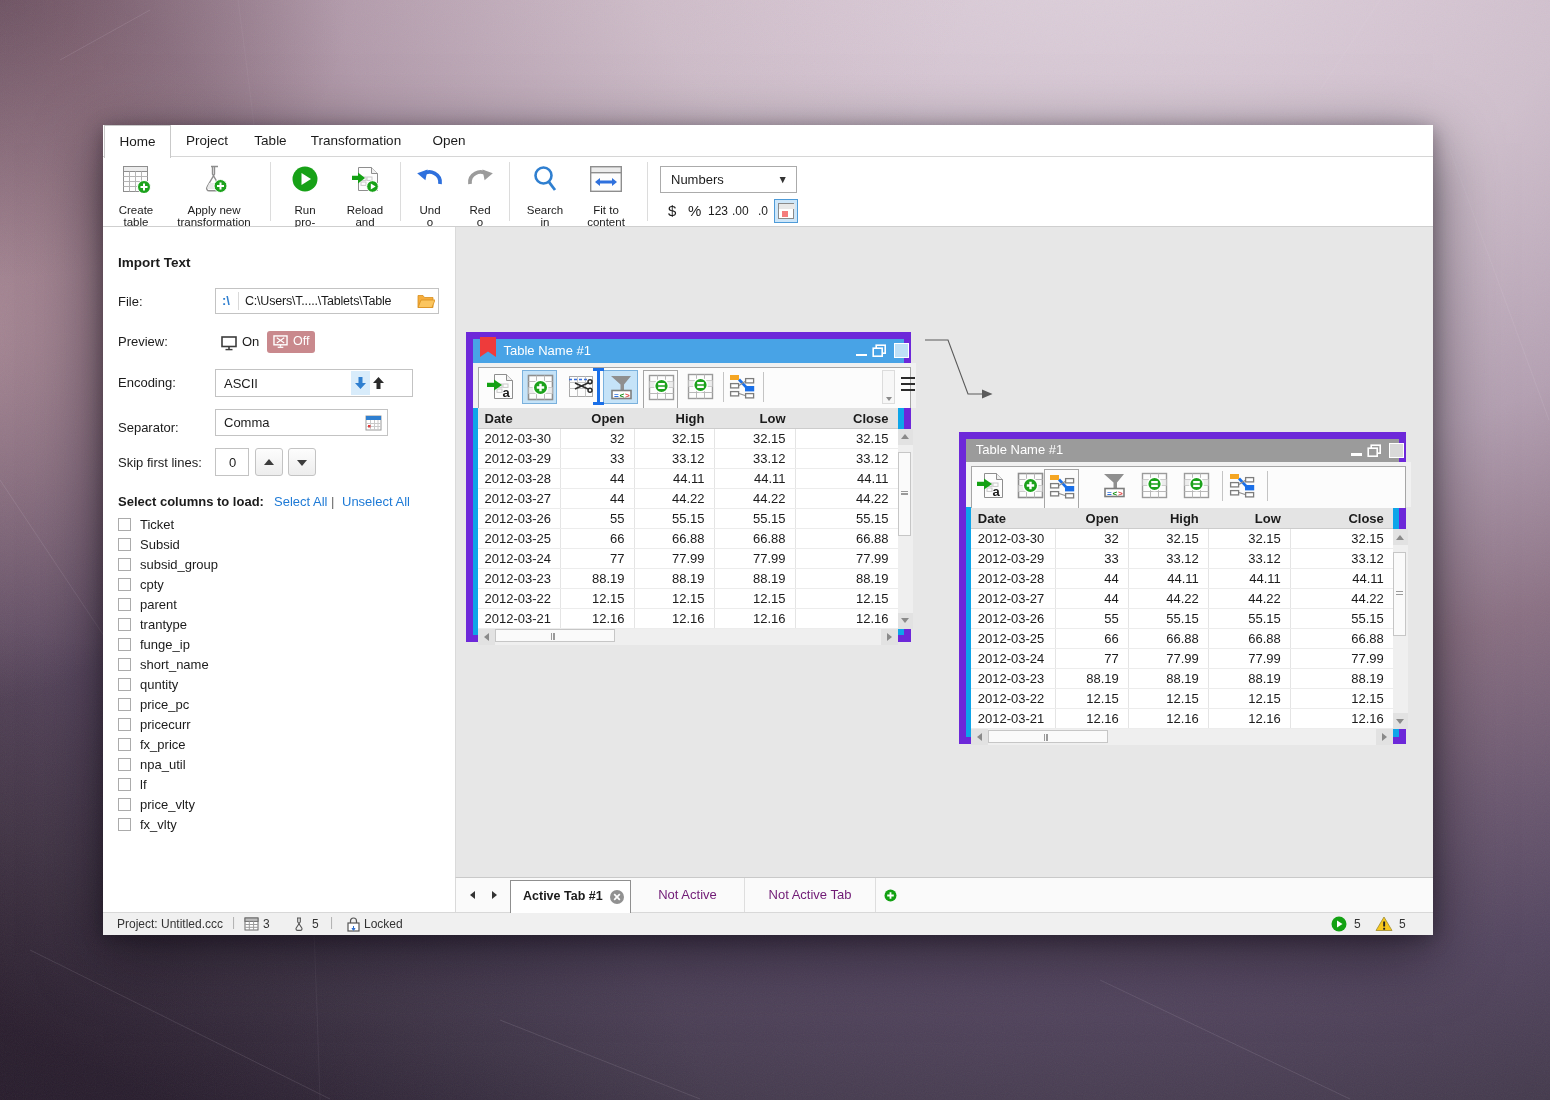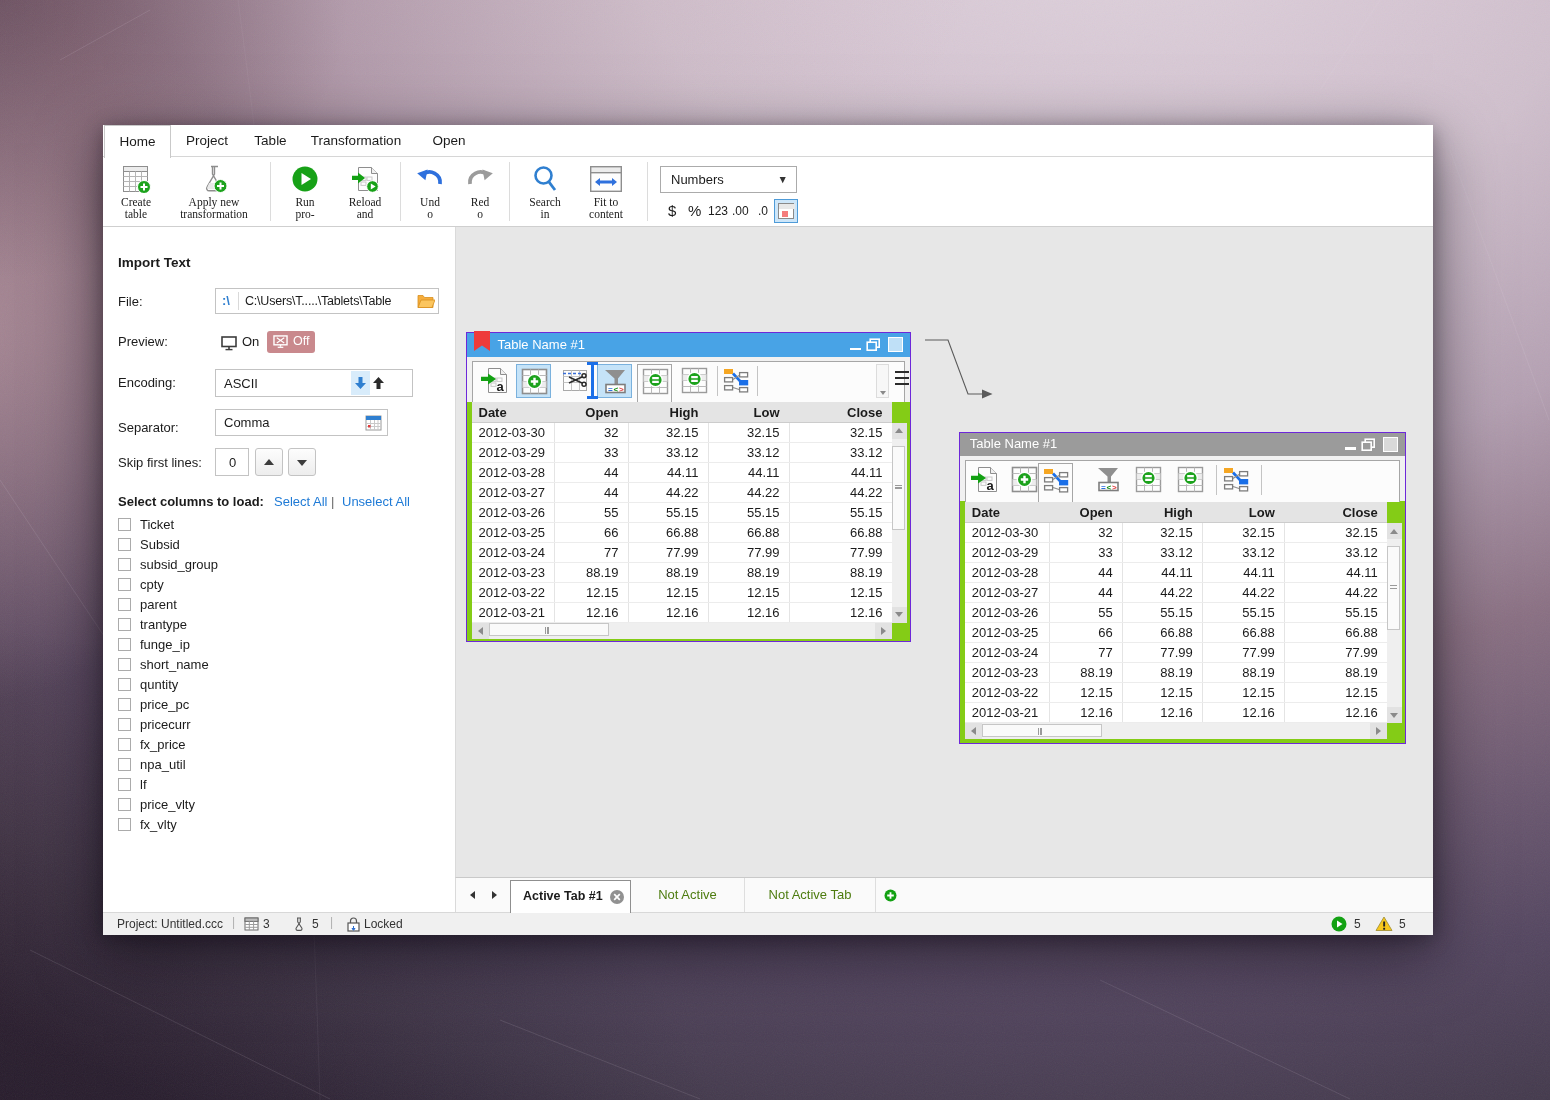--- a/index.html
+++ b/index.html
@@ -33,54 +33,54 @@
 }
 
 #menubar { position:absolute; left:0; top:0; width:1330px; height:32px; background:#fff; border-bottom:1px solid #d6d6d6; }
 .mtab { position:absolute; top:0; height:32px; line-height:32px; text-align:center; font-size:13.5px; color:#1b1b1b; }
 .mtab.active { border:1px solid #c9c9c9; border-bottom:none; background:#fff; height:33px; z-index:2; }
 
 #ribbon { position:absolute; left:0; top:32px; width:1330px; height:70px; background:#fff; border-bottom:1px solid #cfcfcf; }
 .rsep { position:absolute; top:5px; height:59px; width:1px; background:#dcdcdc; }
 .ritem { position:absolute; top:8px; text-align:center; }
 .ritem .ric { height:28px; display:flex; align-items:center; justify-content:center; }
-.ritem .rlb { font-size:11.5px; line-height:11.5px; color:#1b1b1b; margin-top:4px;font-family:Liberation Serif, serif; }
+.ritem .rlb { font-size:11.5px; line-height:11.5px; color:#1b1b1b; margin-top:12px; }
 
 #panel { position:absolute; left:0; top:102px; width:352px; height:685px; background:#fff; }
 .plabel { position:absolute; left:15px; font-size:13px; color:#1b1b1b; }
 .pbold { font-weight:bold; }
 .pbox { position:absolute; border:1px solid #c3c3c3; background:#fff; }
 .blink { color:#1e7ad6; }
 .cbrow { position:absolute; left:15px; }
 .cbox { position:absolute; width:13px; height:13px; border:1px solid #ababab; background:#fff; }
 .cblabel { position:absolute; left:22px; top:-1px; font-size:13px; color:#1b1b1b; white-space:nowrap; }
 
 #canvas { position:absolute; left:352px; top:102px; width:978px; height:650px; background:#e7e7e7; border-left:1px solid #dadada; }
 
-.win { position:absolute; background:#84cc16; border:1px solid #6d28d9; }
+.win { position:absolute; background:#0ea5e9; border:7px solid #6d28d9; }
 .wtitle { position:absolute; left:0; top:0; width:100%; color:#fff; font-size:13px; }
 .wtool { position:absolute; background:#f1f1f1; }
 .tool-island { position:absolute; border:1px solid #a6a6a6; border-bottom:none; background:#fcfcfc; }
 .ticon { position:absolute; width:32px; height:32px; display:flex; align-items:center; justify-content:center; }
 .ticon.sel { background:#c5e3f8; border:1px solid #7ab1dd; }
 .ticon.tab { background:#fcfcfc; border:1px solid #a6a6a6; border-bottom:none; }
 .tsep { position:absolute; width:1px; background:#c4c4c4; }
 .grid { position:absolute; background:#fff; }
 .ghead { position:absolute; background:#e4e4e4; border-bottom:1px solid #cccccc; font-weight:bold; }
 .gcell { position:absolute; font-size:13px; color:#1b1b1b; white-space:nowrap; }
 .grow  { position:absolute; border-bottom:1px solid #ececec; }
 .gcolline { position:absolute; width:1px; background:#e4e4e4; }
 
 .sb { position:absolute; background:#efefef; }
 .sbbtn { position:absolute; background:#e2e2e2; display:flex; align-items:center; justify-content:center; }
 .sbthumb { position:absolute; background:#fafafa; border:1px solid #c6c6c6; }
 .tri { width:0; height:0; }
 
 #tabstrip { position:absolute; left:352px; top:752px; width:978px; height:35px; background:#fafafa; border-top:1px solid #c9c9c9; border-left:1px solid #dadada; }
-.btab { position:absolute; top:0; height:35px; line-height:34px; text-align:center; font-size:13px; color:#4d7c0f; border-right:1px solid #dedede; }
+.btab { position:absolute; top:0; height:35px; line-height:34px; text-align:center; font-size:13px; color:#701a75; border-right:1px solid #dedede; }
 .btab.active { background:#fff; border:1px solid #8f8f8f; border-bottom:none; font-weight:bold; color:#1b1b1b; top:2px; height:33px; line-height:30px; z-index:3; }
 
 #status { position:absolute; left:0; top:787px; width:1330px; height:23px; background:#f0f0f0; border-top:1px solid #d8d8d8; font-size:12px; color:#333; }
 .sit { position:absolute; top:4px; }
 </style>
 </head>
 <body>
 <div id="tint1"></div>
 <div id="tint3"></div>
 <div id="tint4"></div>

